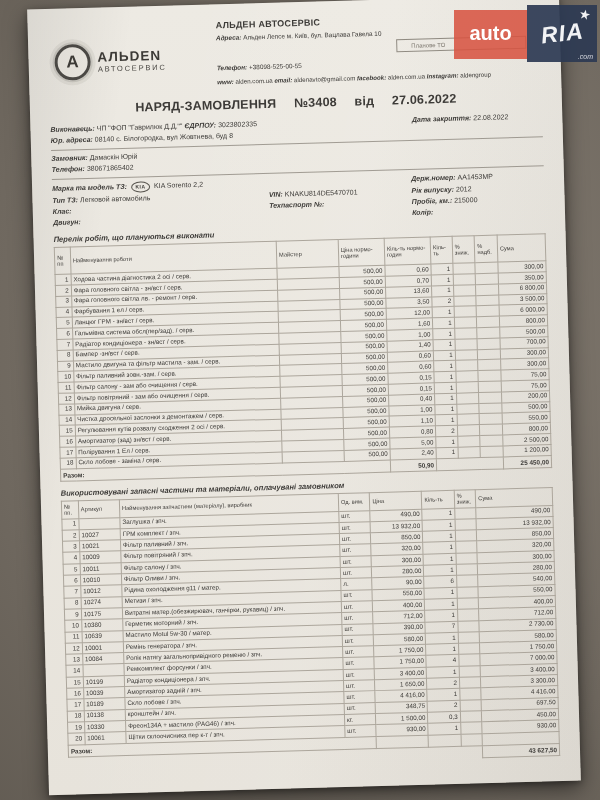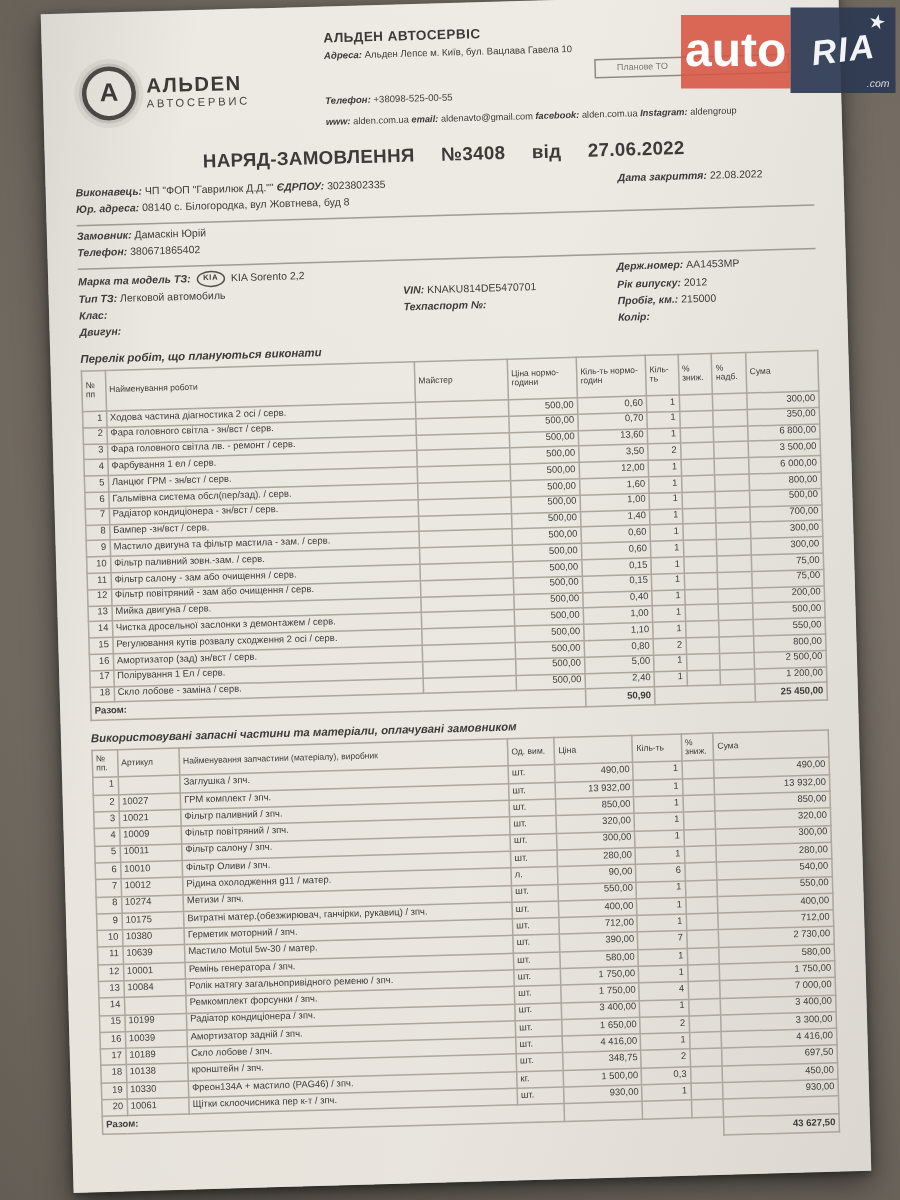--- a/index.html
+++ b/index.html
@@ -63,21 +63,21 @@
   .works-table thead th{height:26px;}
   .works-table tbody tr{height:10.8px;}
   .parts-table thead th{height:17px;}
   .parts-table tbody tr{height:11.3px;}
   tfoot td{font-weight:bold;font-size:6.4px;height:11px;}
   tfoot tr.sum-row td{border:none;}
   tfoot tr.sum-row td.sum-cell{border:1px solid #aca69c;text-align:right;}
   
   .wm{position:absolute;z-index:9;display:flex;align-items:center;justify-content:center;}
   .wm-auto{left:454px;top:10px;width:73px;height:49px;background:rgba(215,84,66,0.88);}
-  .wm-auto span{color:#fff;font-weight:bold;font-size:32px;letter-spacing:0;line-height:1;margin-top:-3px;}
+  .wm-auto span{color:#fff;font-weight:bold;font-size:20px;letter-spacing:0;line-height:1;margin-top:-3px;}
   .wm-ria{left:527px;top:5px;width:70px;height:57px;background:rgba(45,58,82,0.92);}
   .wm-ria .ria-text{color:#f2f3f5;font-weight:bold;font-style:italic;font-size:23px;
     transform:rotate(-7deg);letter-spacing:1px;}
   .wm-ria .star{position:absolute;right:6px;top:2px;color:#f2f3f5;font-size:13px;transform:rotate(12deg);}
   .wm-ria .com{position:absolute;right:4px;bottom:2px;color:rgba(240,240,245,0.85);font-size:7px;font-style:italic;}
 </style>
 </head>
 <body>
 
 <div class="photo">

